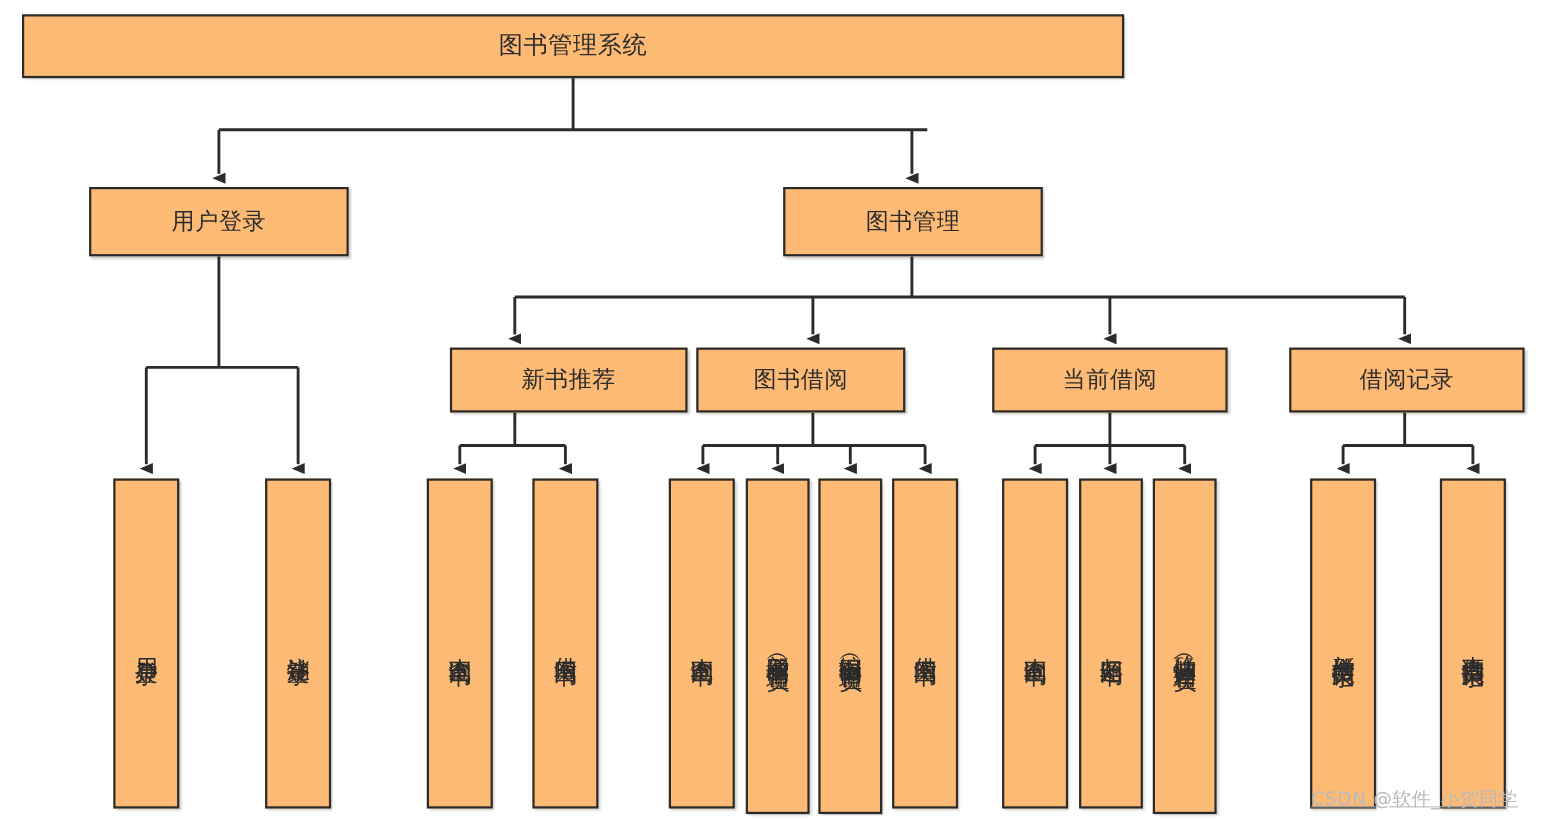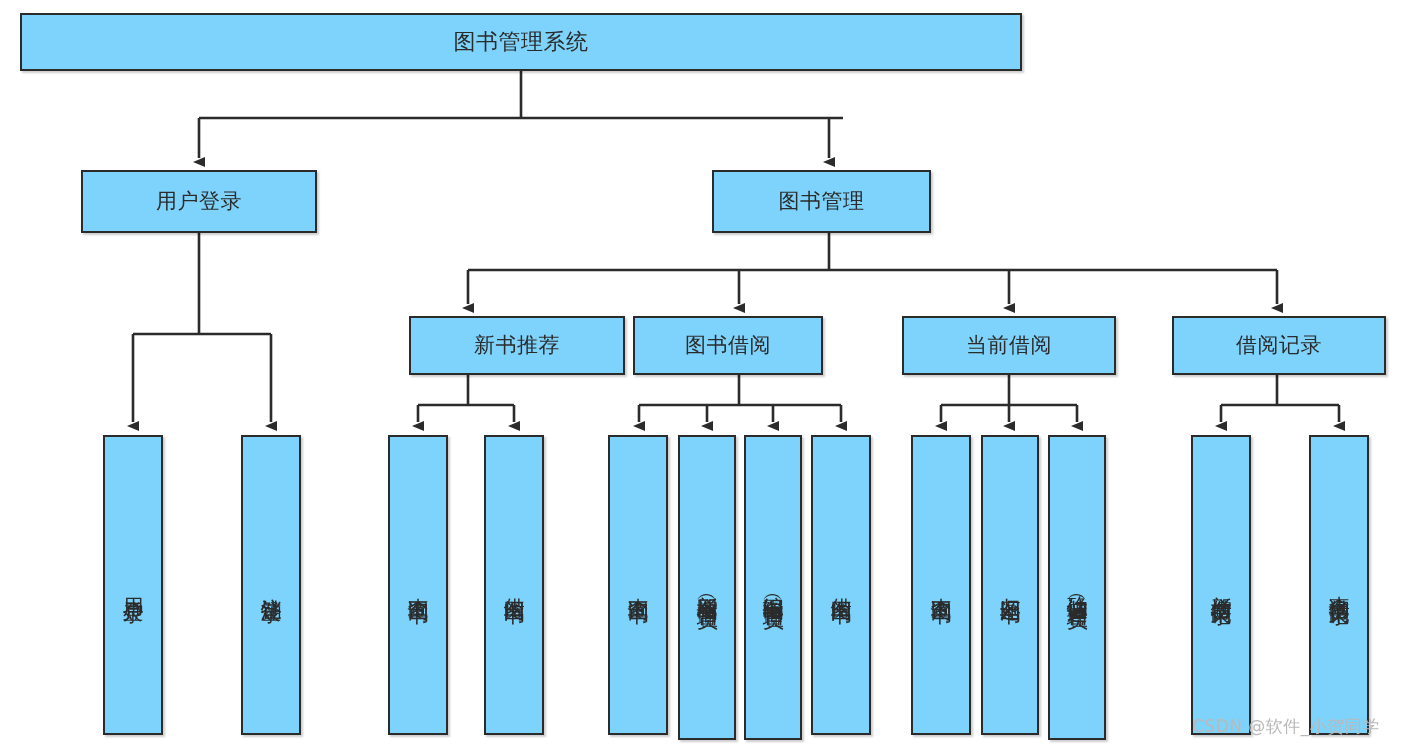--- a/index.html
+++ b/index.html
@@ -22,21 +22,21 @@
     position: absolute;
     left: 0;
     top: 0;
     width: 1405px;
     height: 747px;
     pointer-events: none;
   }
   .node {
     position: absolute;
     box-sizing: border-box;
-    background: #7dd3fc;
+    background: #fdba74;
     border: 2px solid #2b2b2b;
     display: flex;
     align-items: center;
     justify-content: center;
     box-shadow: 2px 2px 2px rgba(0,0,0,0.20);
   }
   .node .label {
     color: #2b2b2b;
     font-size: 21px;
     line-height: 1.15;
@@ -124,21 +124,21 @@
     </g>
   </svg>
 
   <div class="node root" style="left:20px; top:13px; width:1002px; height:58px;">
     <span class="label">图书管理系统</span>
   </div>
 
   <div class="node level2" style="left:81px; top:170px; width:236px; height:63px;">
     <span class="label">用户登录</span>
   </div>
-  <div class="node level2" style="left:712px; top:170px; width:219px; height:63px;">
+  <div class="node level2" style="left:712px; top:170px; width:236px; height:63px;">
     <span class="label">图书管理</span>
   </div>
 
   <div class="node level3" style="left:361px; top:316px; width:216px; height:59px;margin-left:48px;">
     <span class="label">新书推荐</span>
   </div>
   <div class="node level3" style="left:633px; top:316px; width:190px; height:59px;">
     <span class="label">图书借阅</span>
   </div>
   <div class="node level3" style="left:902px; top:316px; width:214px; height:59px;">
@@ -185,15 +185,15 @@
     <span class="label">确认归还（管理员）</span>
   </div>
 
   <div class="node leaf" style="left:1191px; top:435px; width:60px; height:300px;">
     <span class="label">新增借阅记录</span>
   </div>
   <div class="node leaf" style="left:1309px; top:435px; width:60px; height:300px;">
     <span class="label">查询借阅记录</span>
   </div>
 
-  <div class="watermark" style="left:1192px; top:715px;">CSDN @软件_小贺同学</div>
+  <div class="watermark" style="left:1192px; top:715px;text-decoration:underline;">CSDN @软件_小贺同学</div>
 
 </div>
 
 </body></html>

